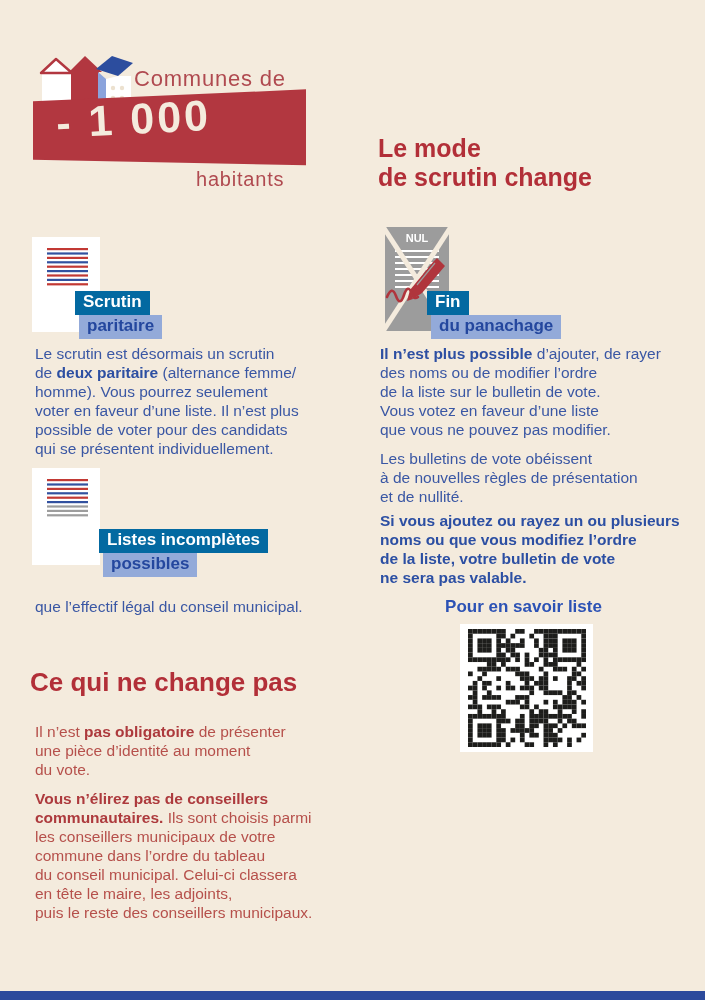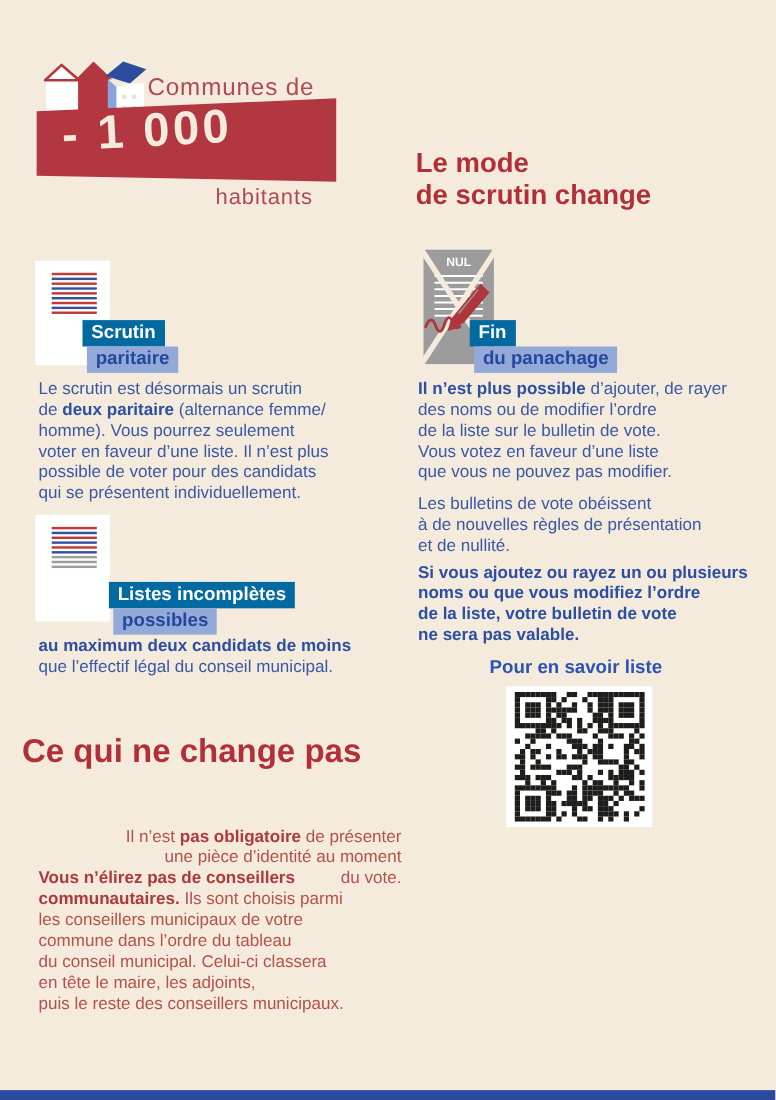--- a/index.html
+++ b/index.html
@@ -32,21 +32,21 @@
   }
   #logo-line2{
     left:196px;top:168px;
     font-size:20px;letter-spacing:0.8px;
     color:#b04a50;z-index:3;
   }
 
   
   .red-heading{color:#b22f38;font-weight:700;}
   #main-title{left:378px;top:91px;font-size:25px;line-height:29px;margin-top:43px;}
-  #nochange-title{left:20px;top:667px;font-size:30px;text-align:right;}
+  #nochange-title{left:30px;top:667px;font-size:26px;text-align:right;}
 
   
   .tagblock{z-index:4;}
   .tag{display:table;font-size:17px;font-weight:700;padding:1px 8px 3px 8px;white-space:nowrap;}
   .tag-dark{background:#0369a1;color:#ffffff;text-align:right;}
   .tag-light{background:#93aad9;color:#24479e;margin-left:4px;text-align:center;}
 
   
   .para{font-size:15.5px;line-height:19px;}
   .blue-para{color:#3a57a4;}
@@ -136,25 +136,25 @@
     <rect x="15" y="37.400000000000006" width="41" height="2.2" fill="#9d9d9d"></rect>
     <rect x="15" y="41.800000000000004" width="41" height="2.2" fill="#9d9d9d"></rect>
     <rect x="15" y="46.2" width="41" height="2.2" fill="#9d9d9d"></rect>
   </svg>
 
 <div id="tag2" class="abs tagblock">
   <div class="tag tag-dark">Listes incomplètes</div>
   <div class="tag tag-light">possibles</div>
 </div>
 
-<div class="abs para blue-para" style="left:35px;top:578px;width:330px;"><b>au maximum deux candidats de moins</b><span><br>que l’effectif légal du conseil municipal.</span></div>
+<div class="abs para blue-para" style="left:35px;top:578px;width:330px;"><span><br>que l’effectif légal du conseil municipal.</span></div>
 
 <div id="nochange-title" class="abs red-heading">Ce qui ne change pas</div>
 
-<div class="abs para red-para" style="left:35px;top:751px;width:330px;text-align:right;"><span>Il n’est </span><b>pas obligatoire</b><span> de présenter<br>une pièce d’identité au moment<br>du vote.</span></div>
+<div class="abs para red-para" style="left:35px;top:722px;width:330px;"><span>Il n’est </span><b>pas obligatoire</b><span> de présenter<br>une pièce d’identité au moment<br>du vote.</span></div>
 
 <div class="abs para red-para" style="left:35px;top:789px;width:335px;"><b>Vous n’élirez pas de conseillers<br>communautaires.</b><span> Ils sont choisis parmi<br>les conseillers municipaux de votre<br>commune dans l’ordre du tableau<br>du conseil municipal. Celui-ci classera<br>en tête le maire, les adjoints,<br>puis le reste des conseillers municipaux.</span></div>
 
 <svg id="nul-icon" class="abs" viewBox="0 0 82 110">
   <rect x="8" y="2" width="64" height="104" fill="#9c9c9c"></rect>
   <text x="40" y="17" text-anchor="middle" font-size="11" font-weight="bold" fill="#ffffff" font-family="Liberation Sans, sans-serif">NUL</text>
   <g stroke="#ffffff" stroke-width="1.8">
     <line x1="18" y1="26" x2="62" y2="26"></line>
     <line x1="18" y1="32" x2="62" y2="32"></line>
     <line x1="18" y1="38" x2="62" y2="38"></line>

